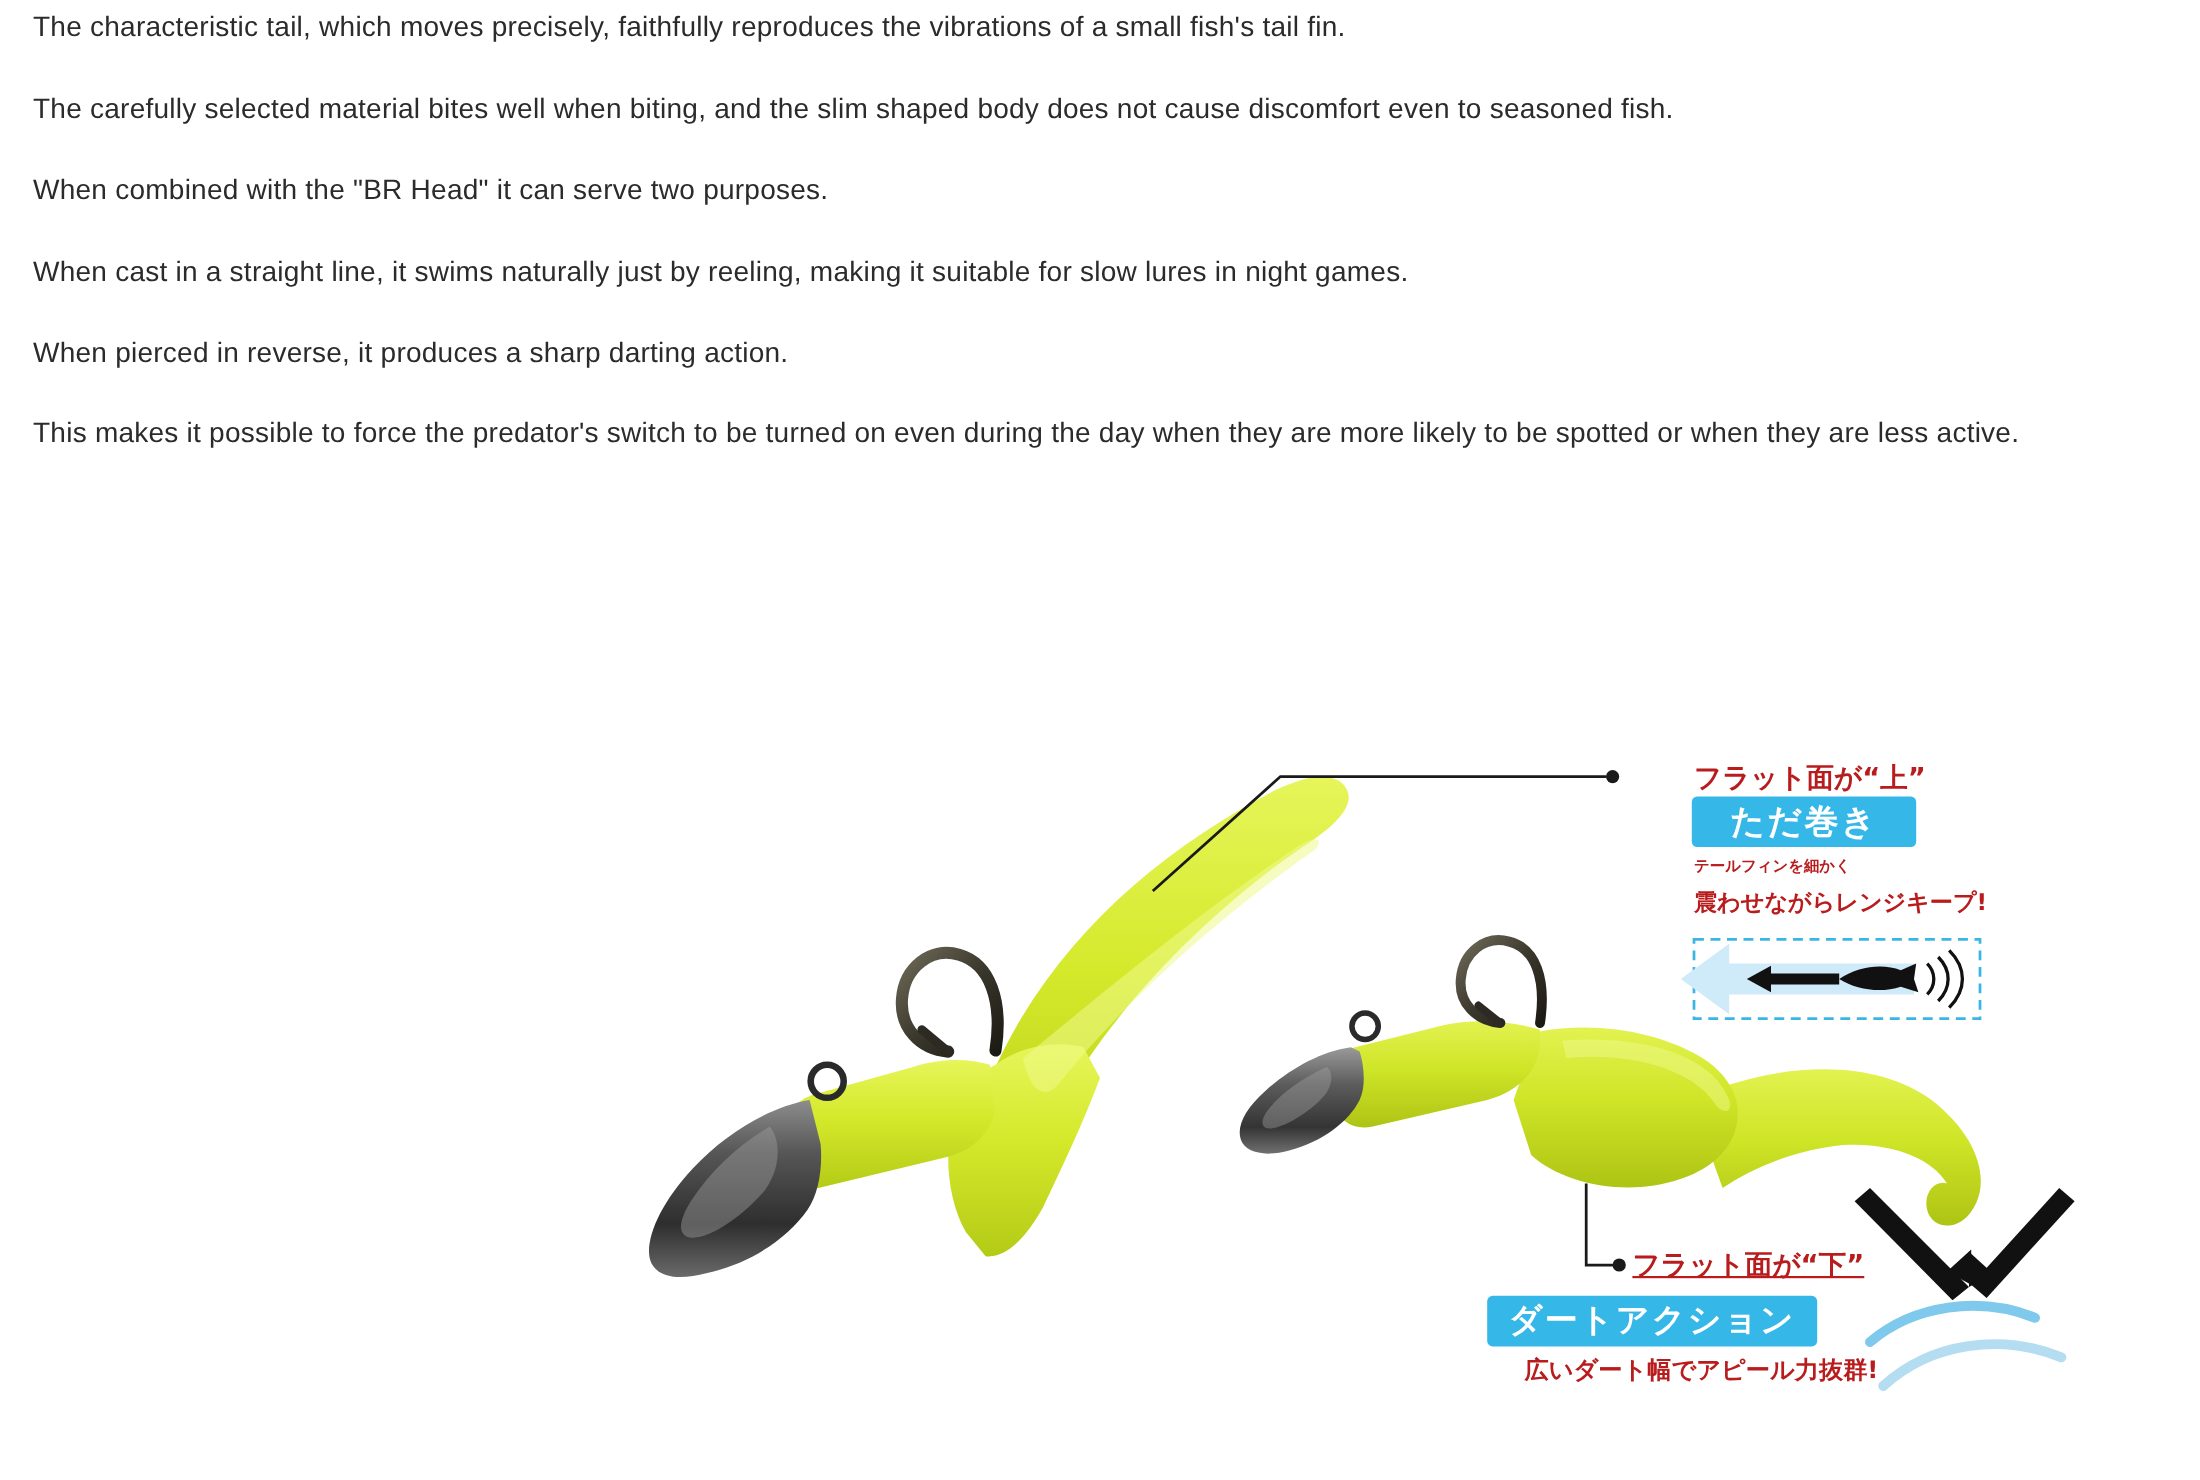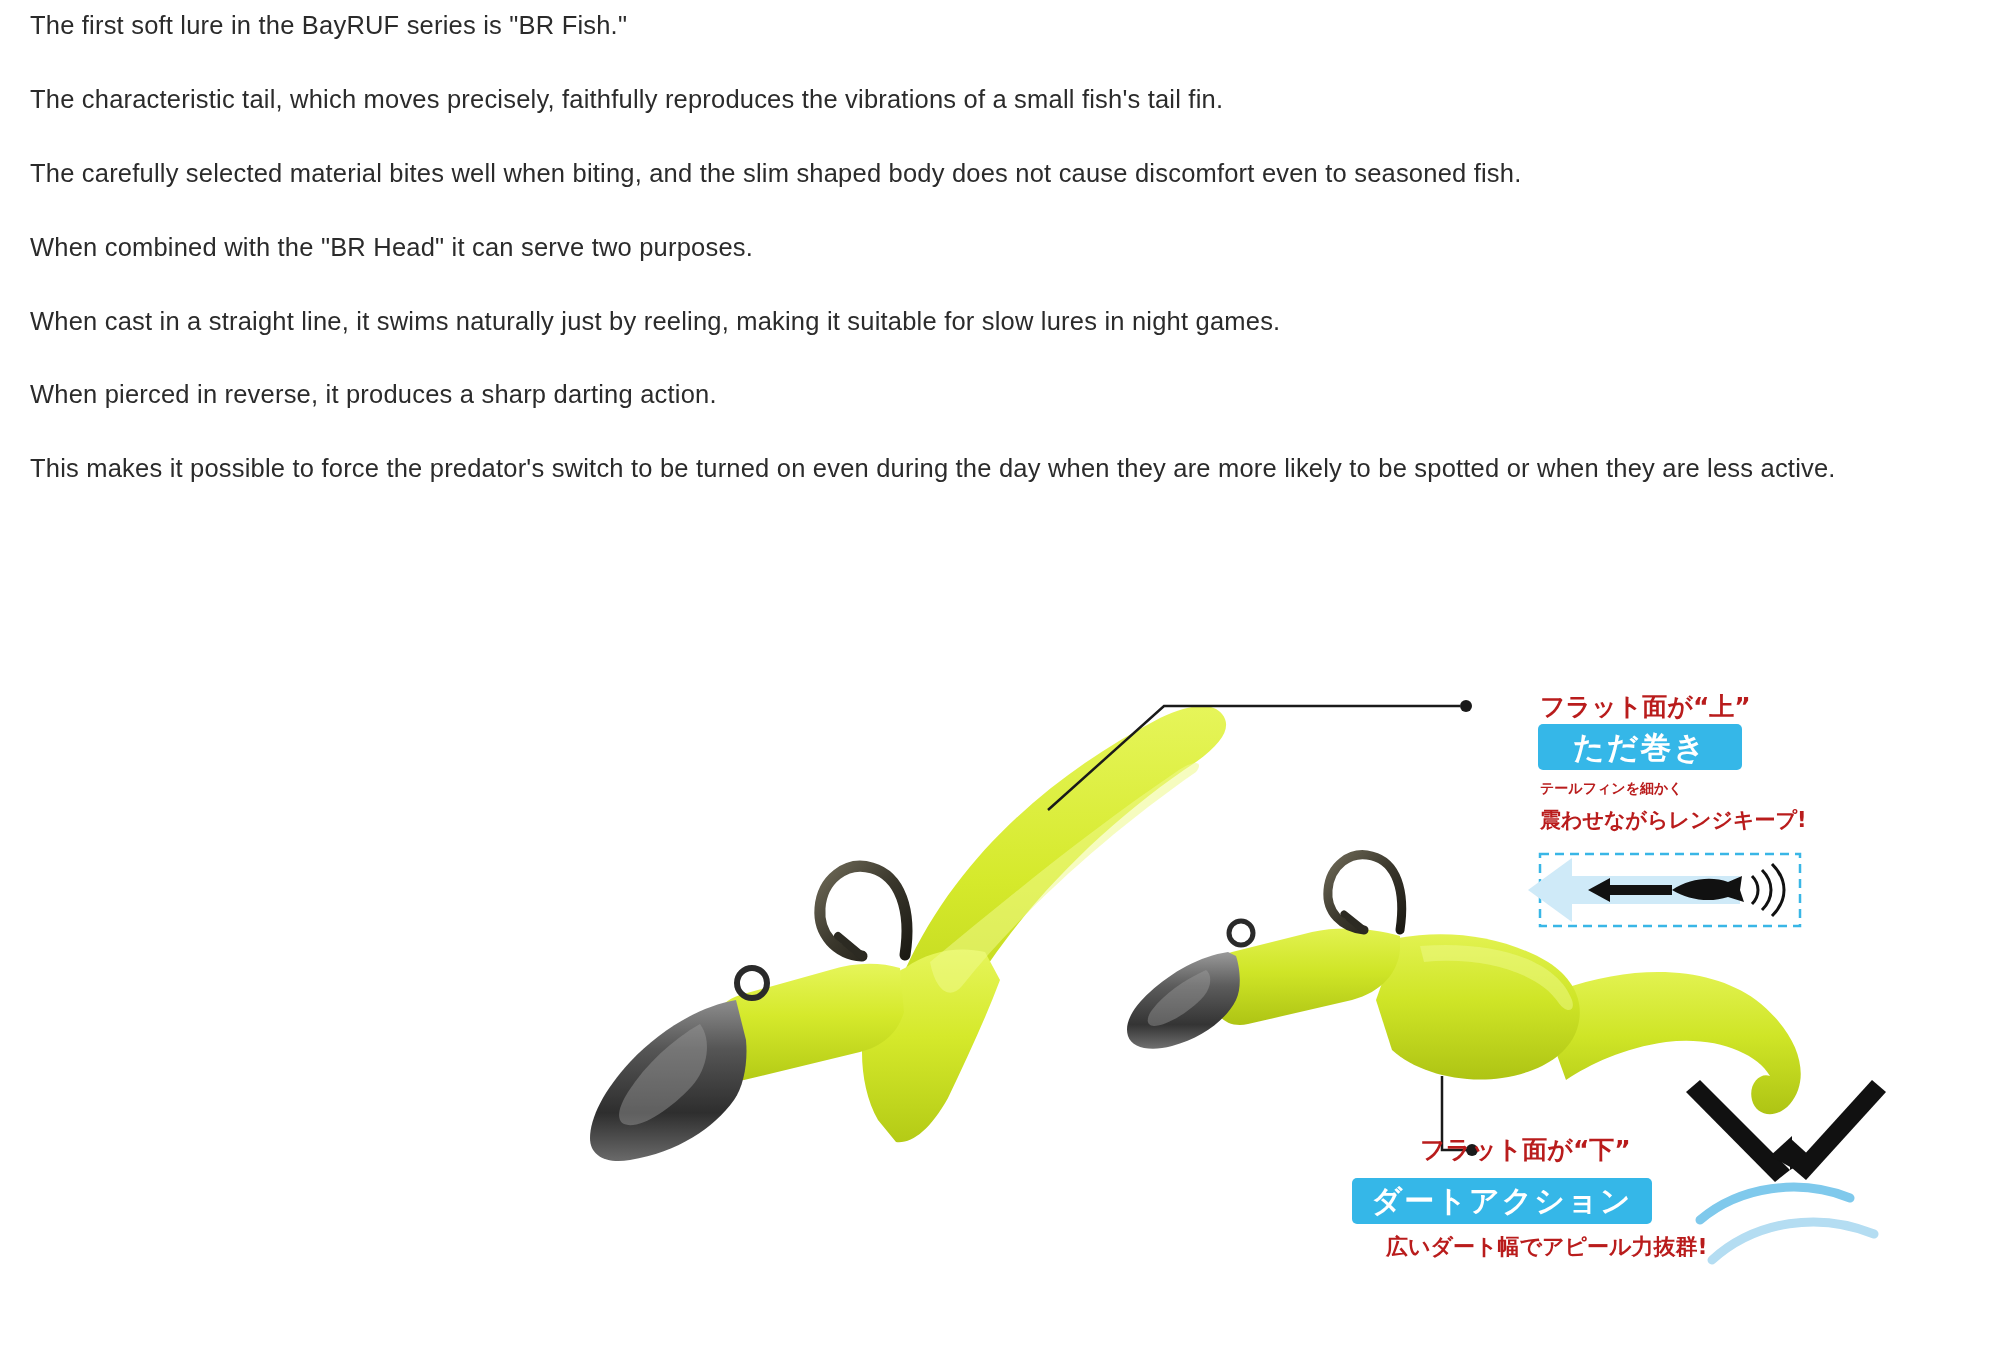--- a/index.html
+++ b/index.html
@@ -73,21 +73,20 @@
     white-space: nowrap;
     line-height: 1.22;
   }
 </style>
 </head>
 <body>
 
 <div id="page">
 
   <div class="copy">
-    <p>The first soft lure in the BayRUF series is "BR Fish."</p>
     <p>The characteristic tail, which moves precisely, faithfully reproduces the vibrations of a small fish's tail fin.</p>
     <p>The carefully selected material bites well when biting, and the slim shaped body does not cause discomfort even to seasoned fish.</p>
     <p>When combined with the "BR Head" it can serve two purposes.</p>
     <p>When cast in a straight line, it swims naturally just by reeling, making it suitable for slow lures in night games.</p>
     <p>When pierced in reverse, it produces a sharp darting action.</p>
     <p>This makes it possible to force the predator's switch to be turned on even during the day when they are more likely to be spotted or when they are less active.</p>
   </div>
 
   <div class="figure">
 
@@ -262,20 +261,20 @@
     </svg>
 
     <div class="jp-label" style="left:1540px; top:-8px; font-size:25px;">フラット面が“上”</div>
 
     <div class="jp-box" style="left:1538px; top:24px; width:204px; height:46px; line-height:46px; font-size:31px;">ただ巻き</div>
 
     <div class="jp-label" style="left:1540px; top:80px; font-size:14px;">テールフィンを細かく</div>
 
     <div class="jp-label" style="left:1540px; top:108px; font-size:21px;">震わせながらレンジキープ!</div>
 
-    <div class="jp-label" style="left:1420px; top:435px; font-size:25px;">フラット面が“下”</div>
+    <div class="jp-label" style="left:1484px; top:435px; font-size:25px;text-decoration:underline;">フラット面が“下”</div>
 
     <div class="jp-box" style="left:1352px; top:478px; width:300px; height:46px; line-height:46px; font-size:30px;">ダートアクション</div>
 
     <div class="jp-label" style="left:1386px; top:534px; font-size:22px;">広いダート幅でアピール力抜群!</div>
 
   </div>
 </div>
 
 </body></html>

